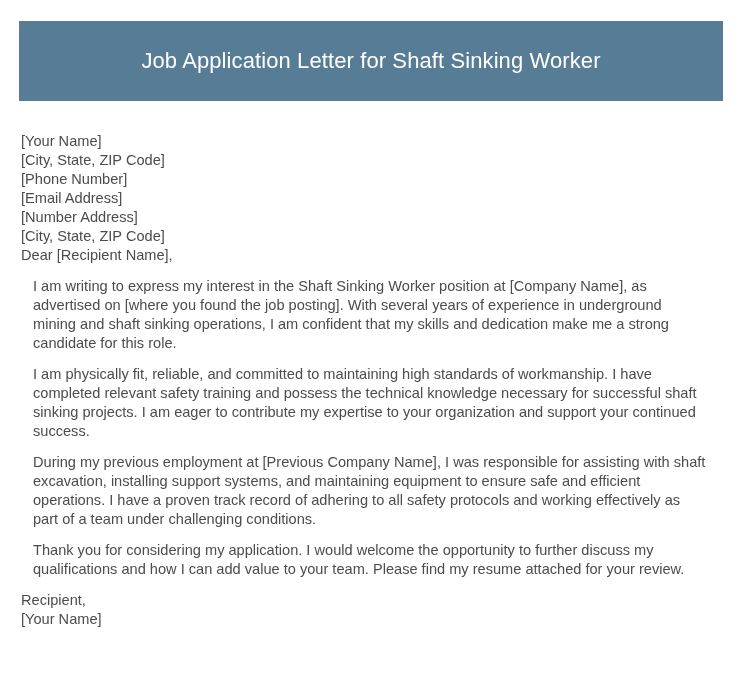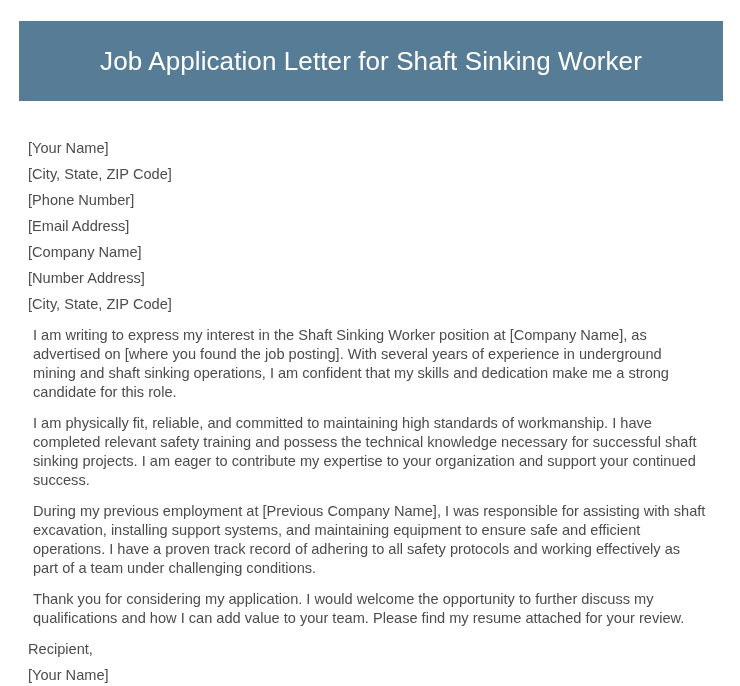--- a/index.html
+++ b/index.html
@@ -33,21 +33,21 @@
     background: #577d96;
     display: flex;
     align-items: center;
     justify-content: center;
     box-sizing: border-box;
   }
 
   #letter-title {
     color: #ffffff;
     font-family: "Liberation Sans", sans-serif;
-    font-size: 26px;
+    font-size: 22px;
     font-weight: 400;
     line-height: 28px;
     letter-spacing: 0.1px;
     text-align: right;
     white-space: nowrap;
   }
 
   
   #letter-body {
     position: absolute;
@@ -55,21 +55,21 @@
     top: 132px;
     width: 697px;
     font-family: "Liberation Sans", sans-serif;
     font-size: 14.6px;
     line-height: 19px;
     color: #4c4c4c;
     box-sizing: border-box;
   }
 
   .letter-line {
-    margin: 7px;
+    margin: 0;
     padding: 0;
     font-size: 14.6px;
     line-height: 19px;
     color: #4c4c4c;
     text-align: left;
     white-space: pre-wrap;
     word-wrap: break-word;
   }
 
   .letter-para {
@@ -94,25 +94,25 @@
   <div id="letter-body">
 
     <div>
       <div class="letter-line">[Your Name]</div>
       <div class="letter-line">[City, State, ZIP Code]</div>
       <div class="letter-line">[Phone Number]</div>
       <div class="letter-line">[Email Address]</div>
     </div>
 
     <div>
-      <div class="letter-line">[Company Name]</div>
       <div class="letter-line">[Number Address]</div>
       <div class="letter-line">[City, State, ZIP Code]</div>
     </div>
 
+    <div class="letter-line">Dear [Recipient Name],</div>
 
     <p class="letter-para">I am writing to express my interest in the Shaft Sinking Worker position at [Company Name], as advertised on [where you found the job posting]. With several years of experience in underground mining and shaft sinking operations, I am confident that my skills and dedication make me a strong candidate for this role.</p>
     <p class="letter-para">I am physically fit, reliable, and committed to maintaining high standards of workmanship. I have completed relevant safety training and possess the technical knowledge necessary for successful shaft sinking projects. I am eager to contribute my expertise to your organization and support your continued success.</p>
     <p class="letter-para">During my previous employment at [Previous Company Name], I was responsible for assisting with shaft excavation, installing support systems, and maintaining equipment to ensure safe and efficient operations. I have a proven track record of adhering to all safety protocols and working effectively as part of a team under challenging conditions.</p>
     <p class="letter-para">Thank you for considering my application. I would welcome the opportunity to further discuss my qualifications and how I can add value to your team. Please find my resume attached for your review.</p>
 
     <div class="letter-line">Recipient,</div>
     <div class="letter-line">[Your Name]</div>
 
   </div>

